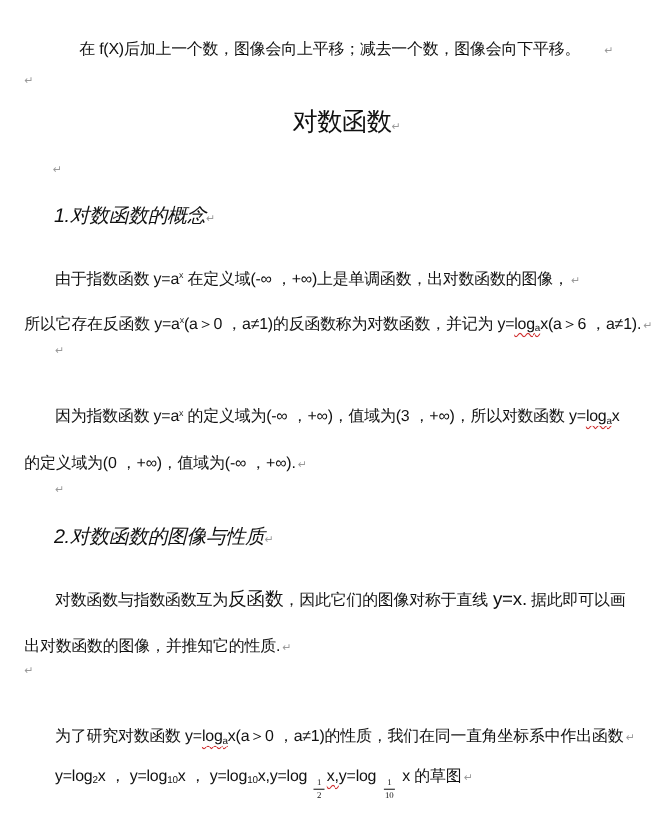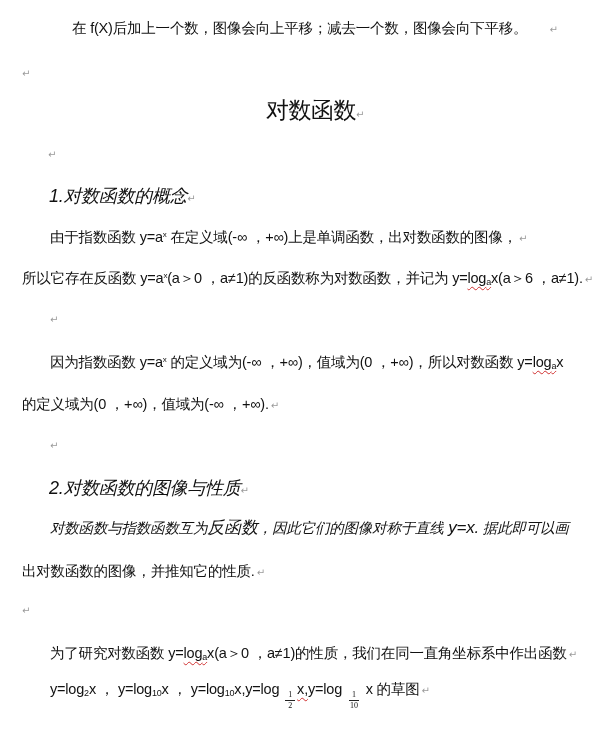--- a/index.html
+++ b/index.html
@@ -14,20 +14,21 @@
       overflow: hidden;
       font-family: "Liberation Sans", "DejaVu Sans", sans-serif;
       color: #111111;
     }
     .line {
       position: absolute;
       white-space: nowrap;
       font-size: 14.5px;
       line-height: 20px;
       letter-spacing: -0.2px;
+      margin-top: 17px;
     }
     .pm {
       color: #9a9a9a;
       font-size: 10px;
       margin-left: 2px;
       font-family: "DejaVu Sans", sans-serif;
     }
     .pm-solo {
       position: absolute;
       color: #9a9a9a;
@@ -118,34 +119,34 @@
   <span>由于指数函数 y=a</span><sup class="s">x</sup><span> 在定义域(-∞ ，+∞)上是单调函数，出对数函数的图像，</span><span class="pm">↵</span>
 </div>
 
 <div class="line" style="left:22px; top:268px;">
   <span>所以它存在反函数 y=a</span><sup class="s">x</sup><span>(a＞0 ，a≠1)的反函数称为对数函数，并记为 y=</span><span class="squiggle"><span>log</span><sub class="b">a</sub></span><span>x(a＞6 ，a≠1).</span><span class="pm">↵</span>
 </div>
 
 <span class="pm-solo" style="left:50px; top:314px;">↵</span>
 
 <div class="line" style="left:50px; top:352px;">
-  <span>因为指数函数  y=a</span><sup class="s">x</sup><span> 的定义域为(-∞ ，+∞)，值域为(0 ，+∞)，所以对数函数  y=</span><span class="squiggle"><span>log</span><sub class="b">a</sub></span><span>x</span>
+  <span>因为指数函数  y=a</span><sup class="s">x</sup><span> 的定义域为(-∞ ，+∞)，值域为(3 ，+∞)，所以对数函数  y=</span><span class="squiggle"><span>log</span><sub class="b">a</sub></span><span>x</span>
 </div>
 
 <div class="line" style="left:22px; top:394px;">
   <span>的定义域为(0 ，+∞)，值域为(-∞ ，+∞).</span><span class="pm">↵</span>
 </div>
 
 <span class="pm-solo" style="left:50px; top:440px;">↵</span>
 
 <div class="heading" style="left:49px; top:476px;">
   <span>2.对数函数的图像与性质</span><span class="pm" style="margin-left:0;">↵</span>
 </div>
 
-<div class="line" style="left:50px; top:518px;font-style:italic;">
+<div class="line" style="left:50px; top:518px;">
   <span>对数函数与指数函数互为</span><span class="big-fn">反函数</span><span>，因此它们的图像对称于直线</span><span class="big-fn"> y=x.</span><span>  据此即可以画</span>
 </div>
 
 <div class="line" style="left:22px; top:561px;">
   <span>出对数函数的图像，并推知它的性质.</span><span class="pm">↵</span>
 </div>
 
 <span class="pm-solo" style="left:22px; top:605px;">↵</span>
 
 <div class="line" style="left:50px; top:643px;text-align:right;">

